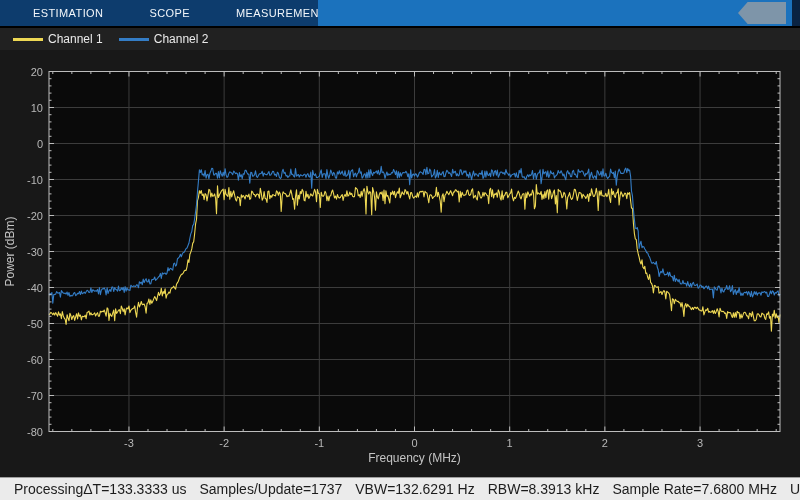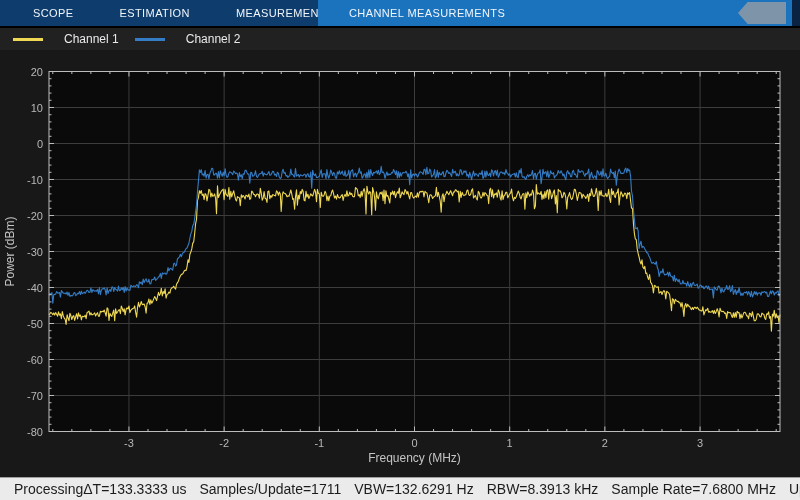--- a/index.html
+++ b/index.html
@@ -18,21 +18,21 @@
     font-size: 11px; letter-spacing: 0.4px; cursor: default; white-space: nowrap; }
   .toolbar-spacer { flex: 1 1 auto; }
   .help-badge { align-self: center; margin-right: 6px; width: 48px; height: 22px;
     background: #7e95a9; clip-path: polygon(0 50%, 20% 0, 100% 0, 100% 100%, 20% 100%);
     display: flex; align-items: center; justify-content: center; }
   .corner-sliver { width: 8px; background: #0a2342; }
 
   
   .legend-bar { position: absolute; top: 28px; left: 0; width: 800px; height: 22px;
     background: #212121; display: flex; align-items: center; padding-left: 13px; }
-  .legend-item { display: flex; align-items: center; margin-right: 16px; cursor: default; gap: 16px; }
+  .legend-item { display: flex; align-items: center; margin-right: 16px; cursor: default; }
   .legend-swatch { width: 30px; height: 3px; margin-right: 5px; }
   .legend-label { color: #eaeaea; font-size: 12px; }
 
   
   .figure { position: absolute; top: 50px; left: 0; width: 800px; height: 427px;
     background: #181818; }
   .chart-title { position: absolute; top: 4px; left: 49px; width: 731px;
     text-align: center; color: #d4d4d4; font-size: 12.5px; }
   svg { position: absolute; top: 0; left: 0; }
 
@@ -43,27 +43,26 @@
   .status-state { margin-left: 14px; width: 91px; }
   .status-metric { margin-right: 13px; white-space: nowrap; }
 </style>
 </head>
 <body>
 
 <div class="app">
 
   <div class="toolbar">
     <div class="tab-group-dark" id="tabs-dark">
+        <div class="tab">ESTIMATION</div>
         <div class="tab">SCOPE</div>
-        <div class="tab">ESTIMATION</div>
         <div class="tab">MEASUREMENTS</div>
       </div>
     <div class="tab-group-light" id="tabs-light">
 
-        <div class="tab">CHANNEL MEASUREMENTS</div>
         <div class="toolbar-spacer"></div>
       <div class="help-badge">
         
       </div>
     </div>
     <div class="corner-sliver"></div>
   </div>
 
   <div class="legend-bar" id="legend-bar">
       <div class="legend-item">
@@ -298,16 +297,16 @@
         <text x="43" y="313.5" text-anchor="end" fill="#b8b8b8" font-family="&quot;Liberation Sans&quot;, sans-serif" font-size="11">-60</text>
         <text x="43" y="349.5" text-anchor="end" fill="#b8b8b8" font-family="&quot;Liberation Sans&quot;, sans-serif" font-size="11">-70</text>
         <text x="43" y="385.5" text-anchor="end" fill="#b8b8b8" font-family="&quot;Liberation Sans&quot;, sans-serif" font-size="11">-80</text>
         <text x="414.5" y="411.5" text-anchor="middle" fill="#c4c4c4" font-family="&quot;Liberation Sans&quot;, sans-serif" font-size="12">Frequency (MHz)</text>
         <text x="0" y="0" text-anchor="middle" fill="#c4c4c4" font-family="&quot;Liberation Sans&quot;, sans-serif" font-size="12" transform="translate(14,201.5) rotate(-90)">Power (dBm)</text>
       </svg>
   </div>
 
   <div class="statusbar">
     <span class="status-state">Processing</span>
-    <span id="status-metrics"><span class="status-metric">ΔT=133.3333 us</span><span class="status-metric">Samples/Update=1711</span><span class="status-metric">VBW=132.6291 Hz</span><span class="status-metric">RBW=8.3913 kHz</span><span class="status-metric">Sample Rate=7.6800 MHz</span><span class="status-metric">Updates=7</span><span class="status-metric">T=0.0010</span></span>
+    <span id="status-metrics"><span class="status-metric">ΔT=133.3333 us</span><span class="status-metric">Samples/Update=1737</span><span class="status-metric">VBW=132.6291 Hz</span><span class="status-metric">RBW=8.3913 kHz</span><span class="status-metric">Sample Rate=7.6800 MHz</span><span class="status-metric">Updates=7</span><span class="status-metric">T=0.0010</span></span>
   </div>
 
 </div>
 
 </body></html>

